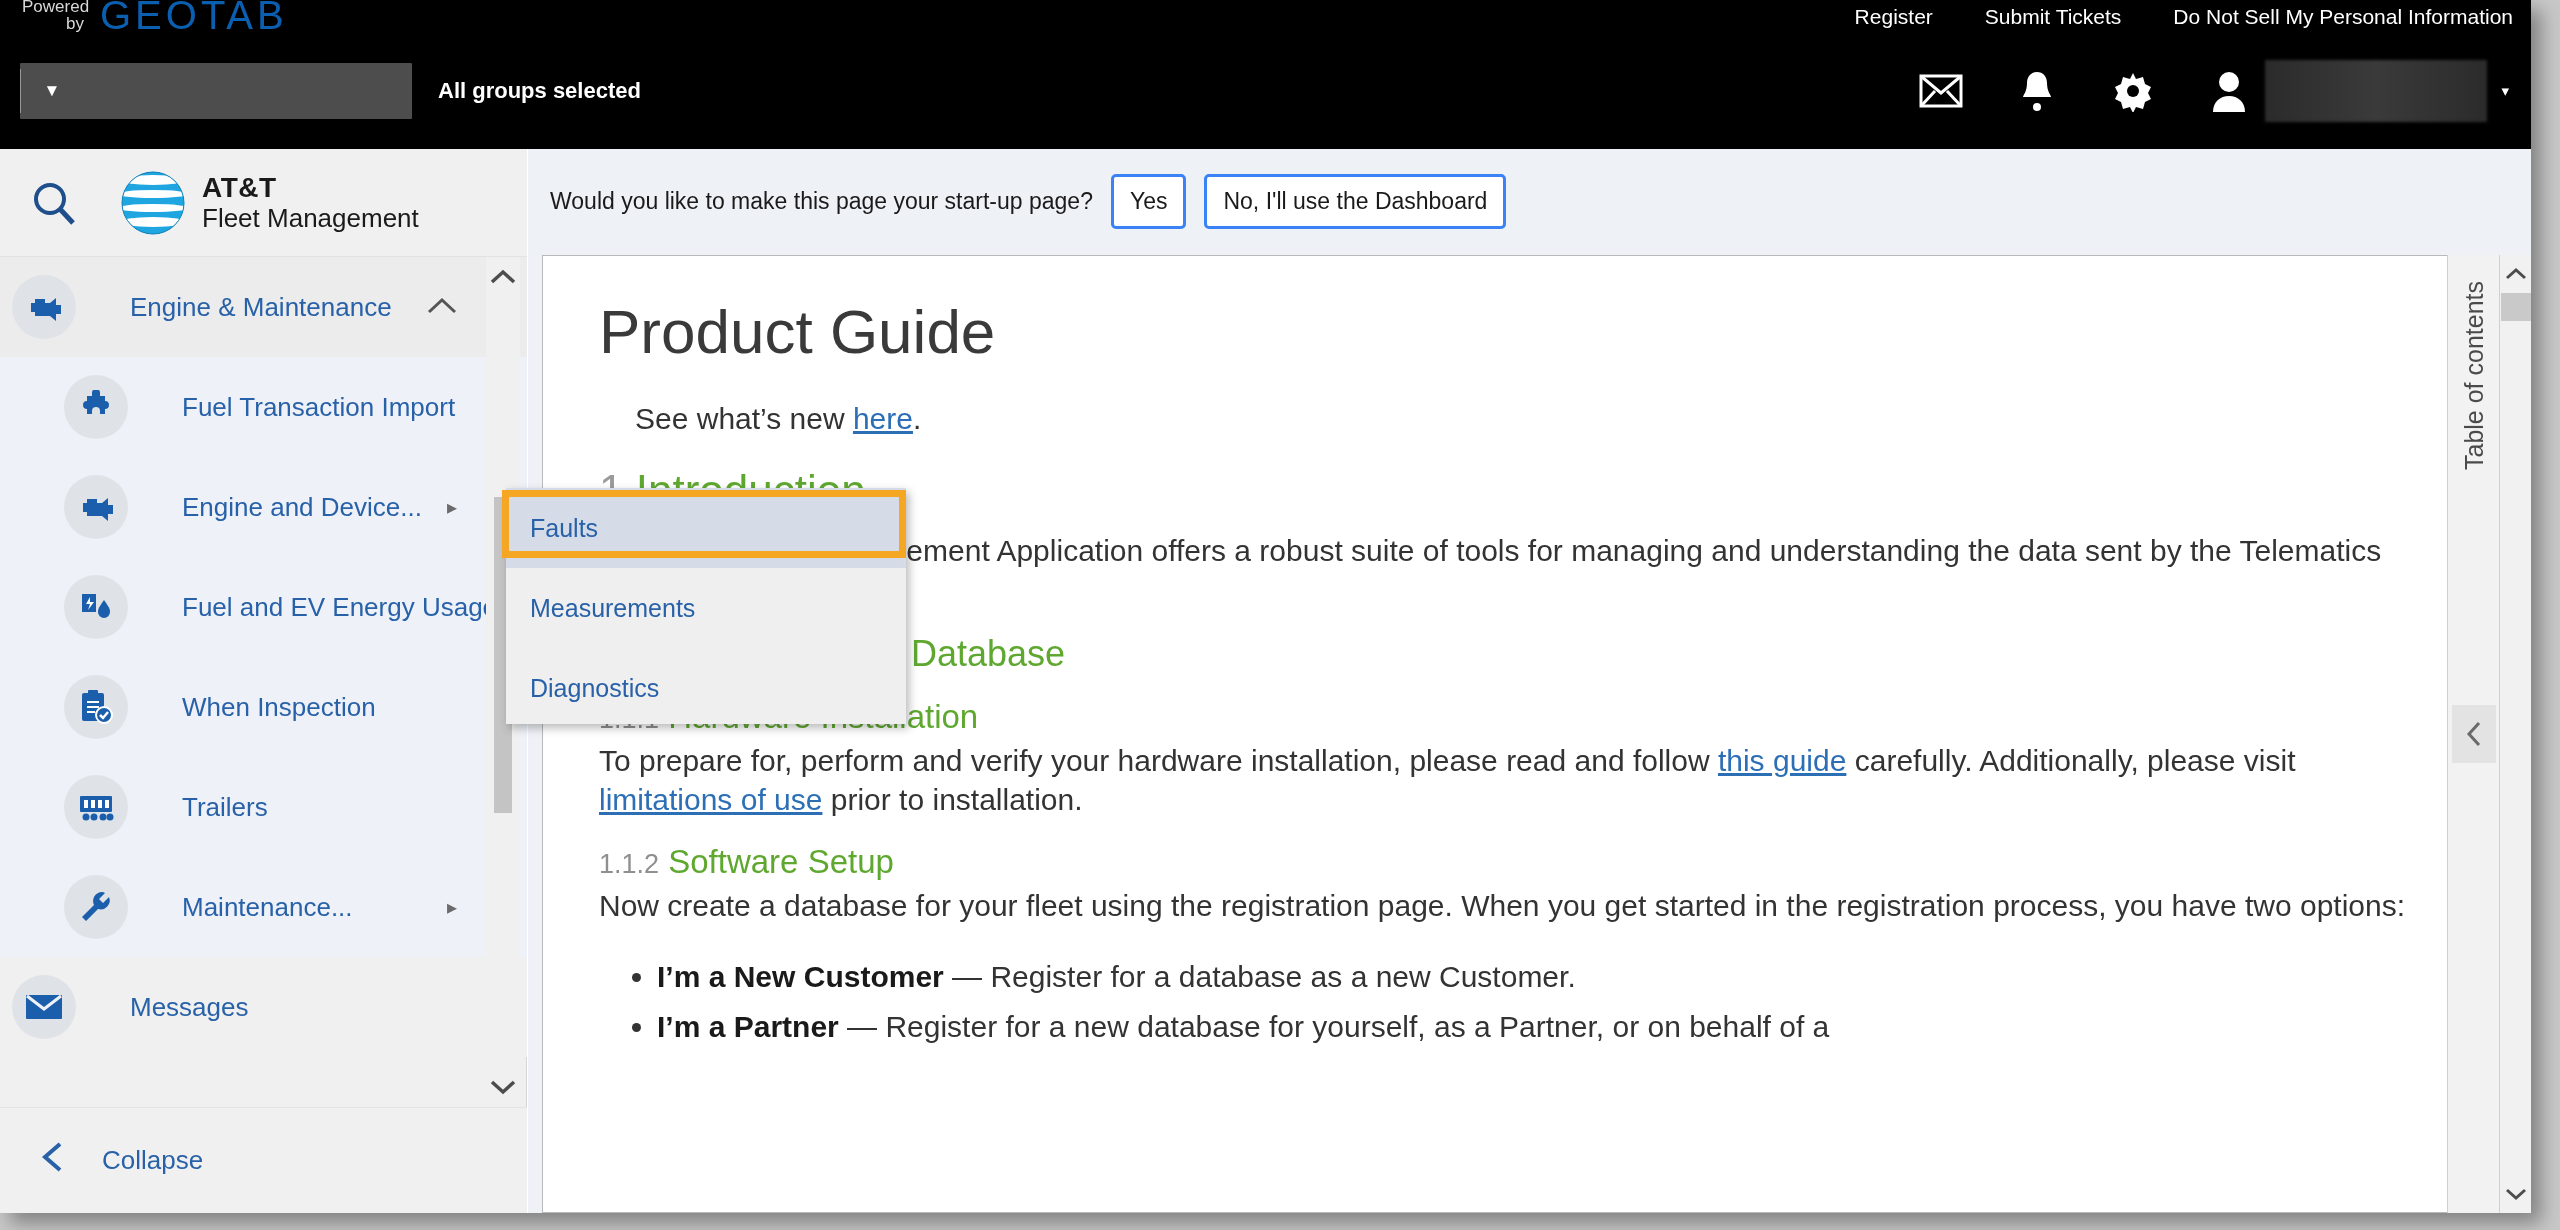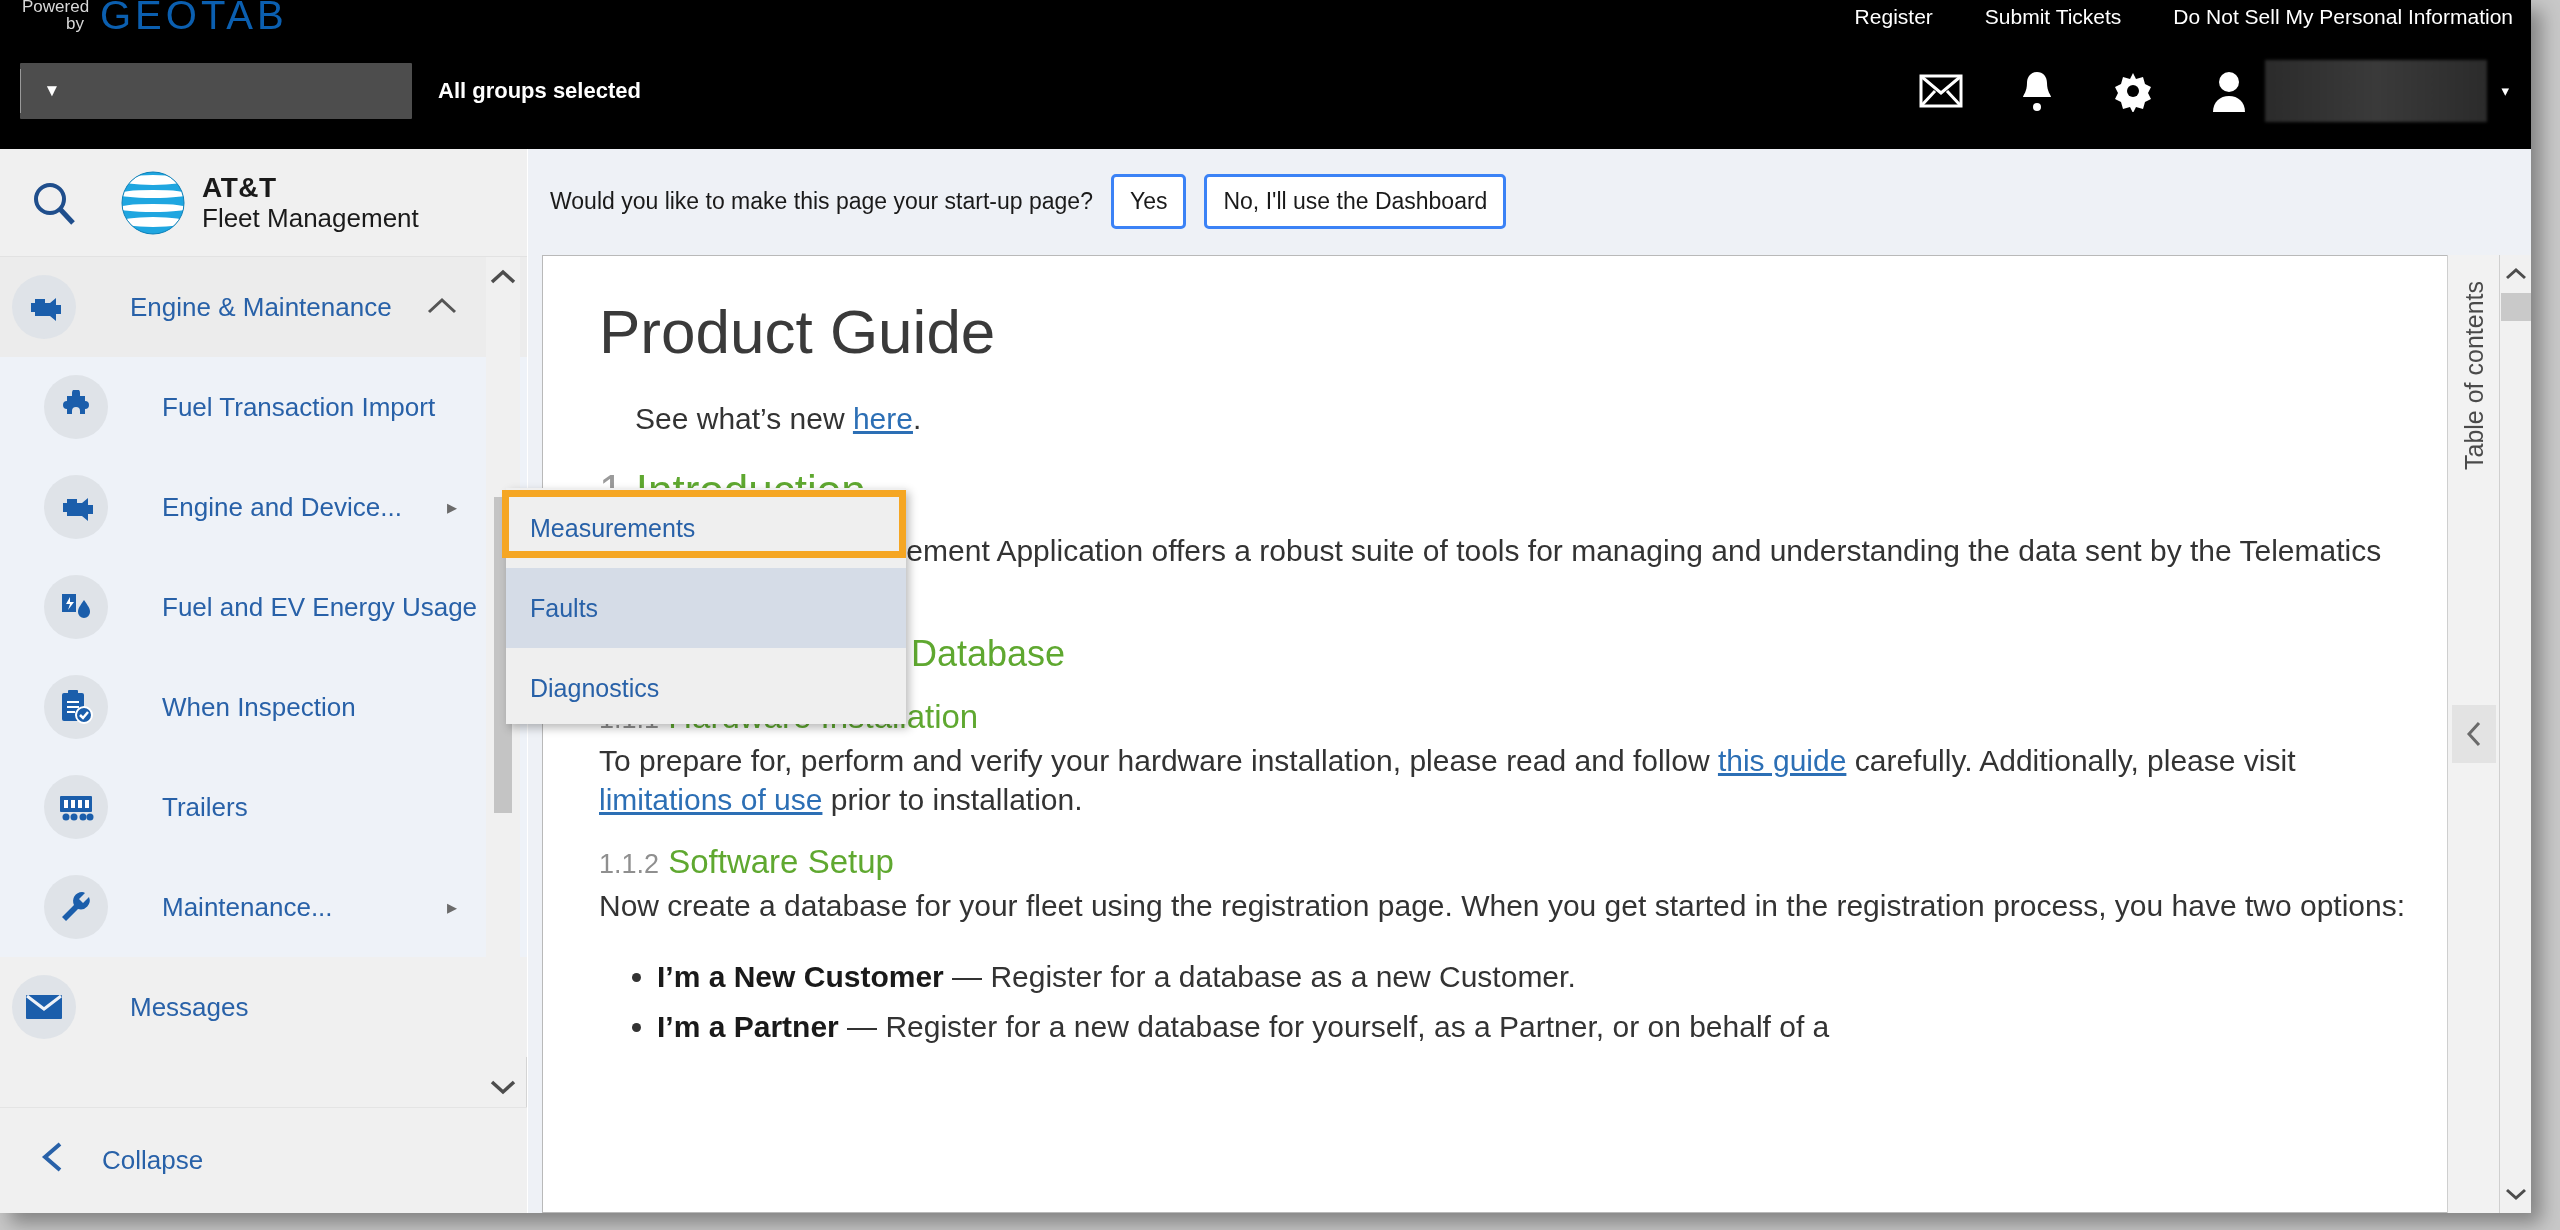--- a/index.html
+++ b/index.html
@@ -88,21 +88,21 @@
   .sb-scroll {
     position:absolute; left:0; top:108px; width:527px; height:850px;
     overflow:hidden;
   }
   .navitem {
     display:flex; align-items:center; height:100px; padding-left:12px;
     position:relative;
     gap:32px;
   }
   .navitem.parent { background:#ececec; }
-  .navitem.child { background:#eef2f8; padding-left:44px; }
+  .navitem.child { background:#eef2f8; padding-left:64px; }
   .navitem.plain { background:#f0f0f0; }
   .navcircle {
     width:64px; height:64px; border-radius:50%; background:#dfe3e8;
     display:flex; align-items:center; justify-content:center; flex:0 0 64px;
   }
   .navlabel {
     margin-left:22px; font-size:26px; color:#2861a8; white-space:nowrap;
   }
   .navchev { position:absolute; right:70px; color:#6b6b6b; font-size:20px; }
   .navchev.up { font-size:24px; color:#555; }
@@ -512,19 +512,19 @@
       <div class="thumb"></div>
       <div class="arrow bot">
         <svg width="22" height="14" viewBox="0 0 22 14">
             <path d="M2 3 L11 11 L20 3" fill="none" stroke="#4d4d4d" stroke-width="3"></path>
           </svg>
       </div>
     </div>
   </div>
 
   <div class="flyout">
+    <div class="flyitem sel">Faults</div>
     <div class="flyitem">Measurements</div>
-    <div class="flyitem sel">Faults</div>
     <div class="flyitem">Diagnostics</div>
   </div>
   <div class="annot"></div>
 
 </div>
 
 </body></html>

